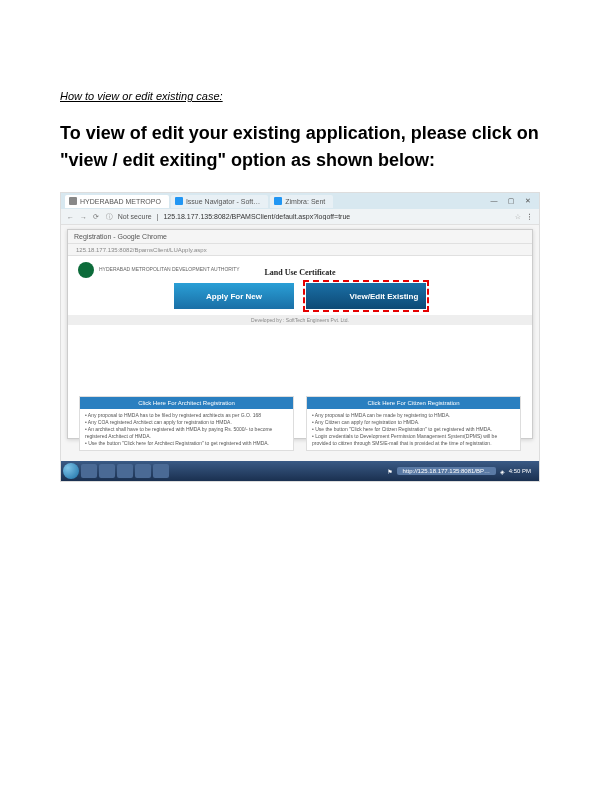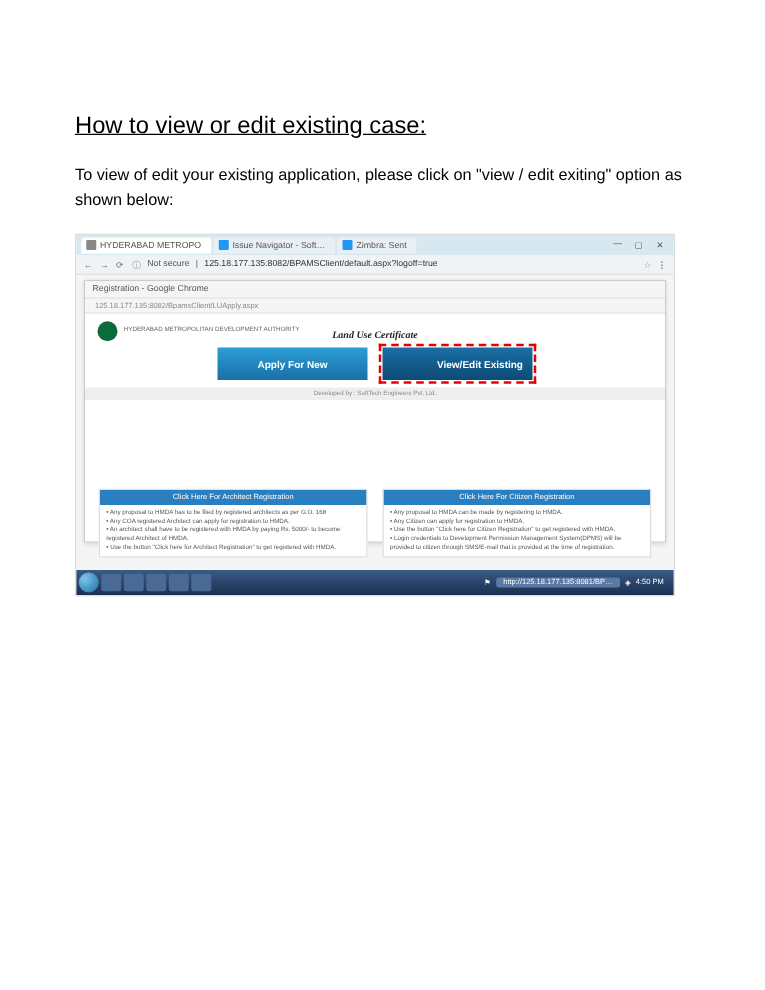--- a/index.html
+++ b/index.html
@@ -9,28 +9,30 @@
     background: #fff;
     font-family: Arial, sans-serif;
     position: relative;
     font-size: 13px;
     color: #000;
   }
   .page {
     padding: 90px 60px 40px 60px;
   }
   .heading {
-    font-size: 19px;
+    font-size: 11px;
+    font-style: italic;
     text-decoration: underline;
     margin-bottom: 18px;
   }
   .body-text {
-    font-size: 13px;
+    font-size: 18px;
     line-height: 1.5;
     margin-bottom: 18px;
+    font-weight: bold;
   }
   .screenshot {
     width: 480px;
     height: 290px;
     border: 1px solid #ddd;
     background: #f5f5f5;
     position: relative;
     overflow: hidden;
     margin-bottom: 30px;
     font-size: 8px;
@@ -131,21 +133,20 @@
     width: 16px; height: 16px; background: #0c6b3a; border-radius: 50%; margin-right: 5px;
   }
   .hmda-text { font-size: 5px; color: #666; line-height: 1.1; }
   .cert-title {
     text-align: center;
     font-size: 8px;
     font-weight: bold;
     color: #222;
     font-family: Georgia, serif;
     margin-top: -12px;
-    font-style: italic;
   }
   .button-row {
     display: flex;
     justify-content: center;
     gap: 12px;
     margin-top: 6px;
   }
   .apply-btn {
     width: 120px;
     height: 26px;

